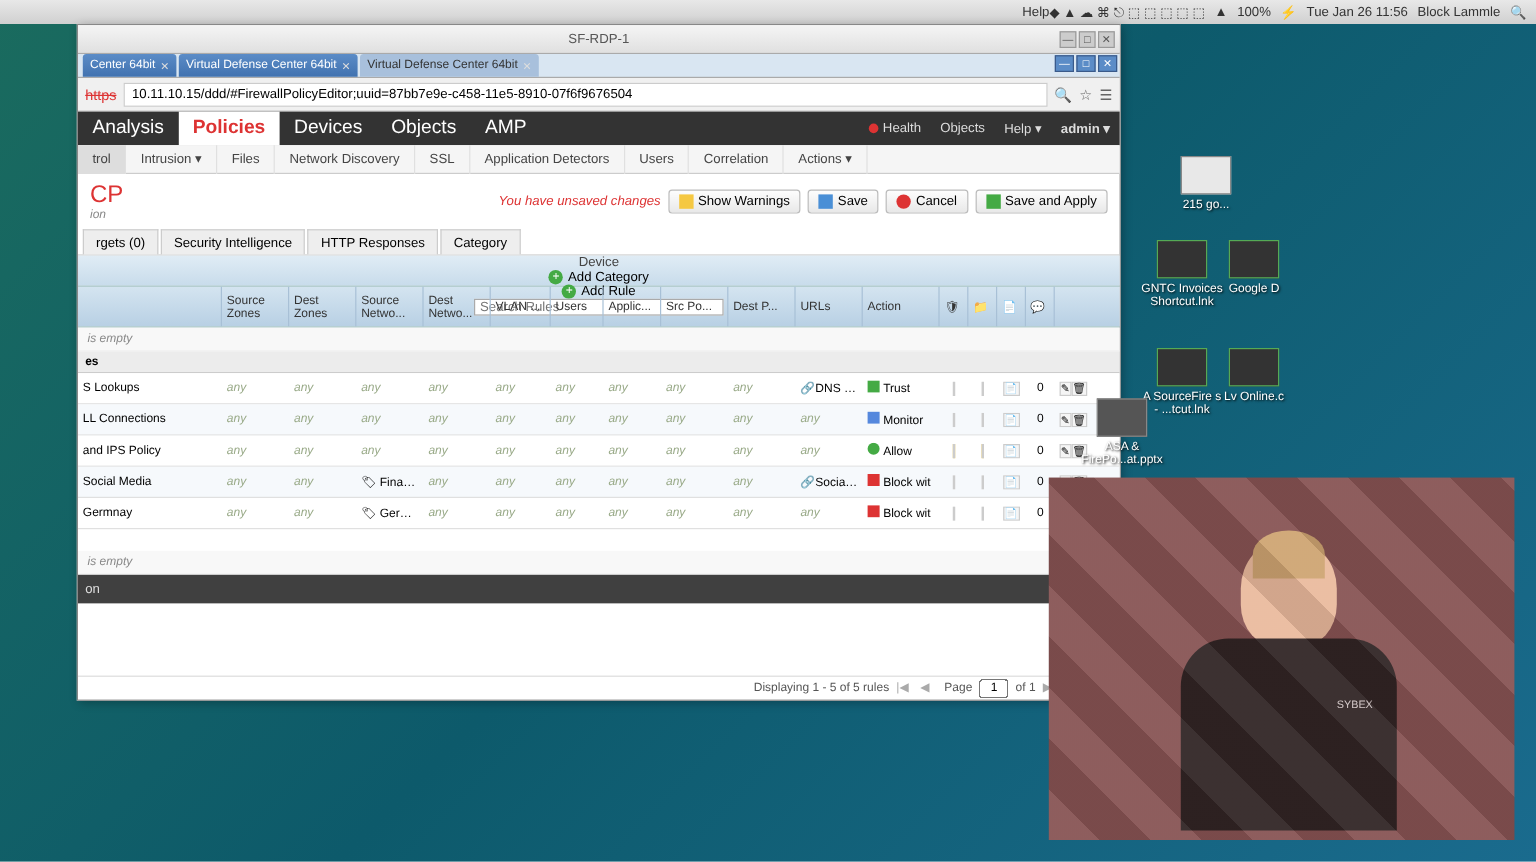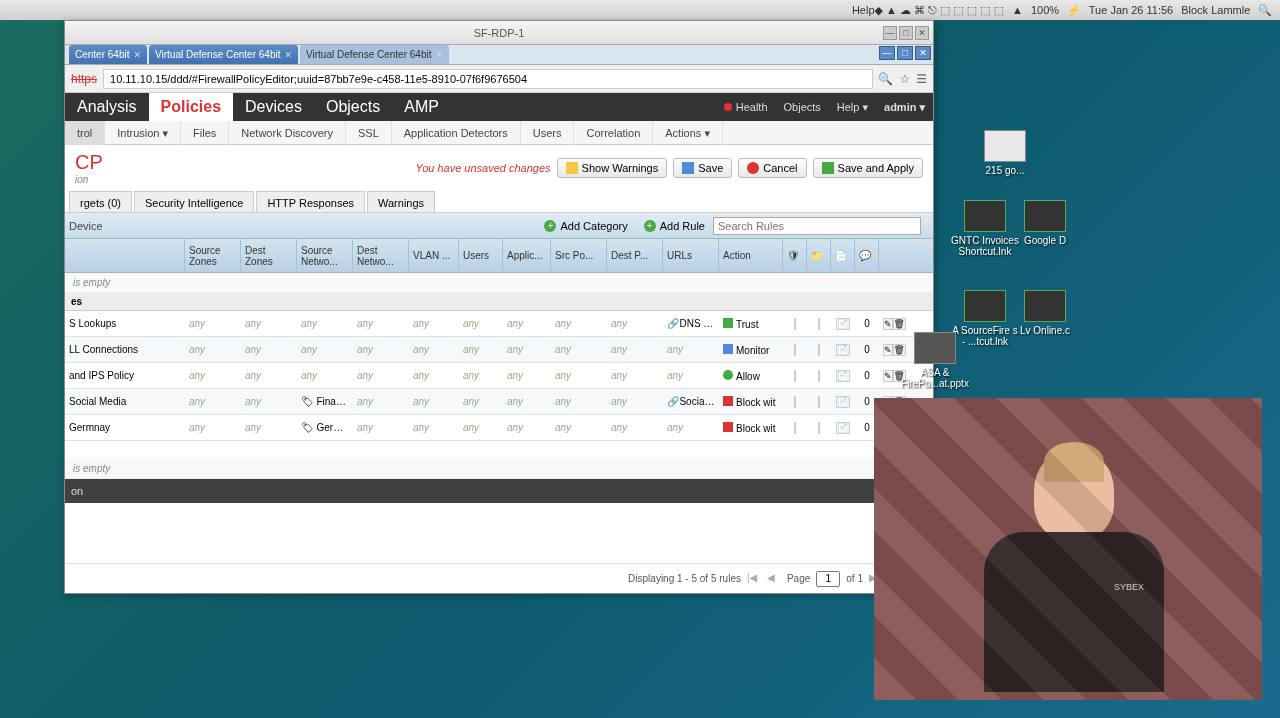--- a/index.html
+++ b/index.html
@@ -40,21 +40,21 @@
 .policy-title { font-size: 20px; color: #d33; }
 .policy-actions { display: flex; align-items: center; gap: 6px; font-size: 11px; }
 .unsaved { color: #d33; font-style: italic; }
 .pbtn { display: flex; align-items: center; gap: 4px; padding: 3px 8px; background: linear-gradient(#fdfdfd,#e8e8e8); border: 1px solid #bbb; border-radius: 3px; font-size: 11px; cursor: pointer; }
 .pbtn .ic { width: 12px; height: 12px; display: inline-block; }
 .ic-warn { background: #f5c842; } .ic-save { background: #4a8fd6; } .ic-cancel { background: #d33; border-radius: 50%; } .ic-apply { background: #4a4; }
 
 .policy-tabs { height: 22px; display: flex; border-bottom: 1px solid #ccc; padding-left: 4px; }
 .policy-tabs .pt { padding: 0 10px; font-size: 11px; line-height: 22px; background: #eee; border: 1px solid #ccc; border-bottom: none; margin-right: 2px; cursor: pointer; }
 
-.rule-toolbar { height: 26px; background: linear-gradient(#e0ecf5,#c8dceb); display: flex; align-items: center; border-bottom: 1px solid #9bb; padding: 0 4px; }
+.rule-toolbar { height: 26px; background: linear-gradient(#e0ecf5,#c8dceb); display: flex; align-items: center; border-bottom: 1px solid #9bb; padding: 0 4px; flex-direction: column; }
 .rule-toolbar .left-lbl { font-size: 11px; color: #444; }
 .rule-toolbar .spacer { flex: 1; }
 .rule-toolbar .tbtn { display: flex; align-items: center; gap: 4px; font-size: 11px; padding: 0 8px; cursor: pointer; }
 .tbtn .plus { width: 12px; height: 12px; background: #4a4; border-radius: 50%; color: #fff; font-size: 10px; text-align: center; line-height: 12px; }
 .rule-toolbar input { width: 208px; height: 18px; border: 1px solid #aaa; padding: 0 4px; font-size: 11px; }
 .rules-head { display: flex; background: linear-gradient(#d4e4f0,#b8d0e4); height: 34px; border-bottom: 1px solid #9bb; }
 .rules-head .col { font-size: 10px; color: #333; padding: 4px; border-right: 1px solid #a8c0d6; display: flex; align-items: center; }
 .col-name { width: 120px; } .col-sz { width: 56px; } .col-dz { width: 56px; } .col-sn { width: 56px; } .col-dn { width: 56px; }
 .col-vlan { width: 50px; } .col-users { width: 44px; } .col-app { width: 48px; } .col-sp { width: 56px; } .col-dp { width: 56px; }
 .col-urls { width: 56px; } .col-action { width: 64px; }
@@ -68,21 +68,21 @@
 .rule-row .cell { padding: 0 4px; overflow: hidden; white-space: nowrap; text-overflow: ellipsis; }
 .any { color: #9a8; font-style: italic; }
 .act-icon { width: 10px; height: 10px; display: inline-block; margin-right: 3px; }
 .ai-trust { background: #4a4; } .ai-monitor { background: #58d; } .ai-allow { background: #4a4; border-radius: 50%; } .ai-block { background: #d33; }
 .ri { width: 14px; height: 14px; border: 1px solid #ccc; background: #f5f5f5; font-size: 9px; text-align: center; line-height: 12px; cursor: pointer; }
 
 .default-action { height: 24px; background: #404040; display: flex; align-items: center; padding: 0 6px; font-size: 11px; color: #ddd; }
 .default-action .spacer { flex: 1; }
 .default-action select { width: 320px; height: 18px; font-size: 11px; }
 
-.paginator { height: 30px; display: flex; align-items: center; justify-content: flex-end; padding: 0 10px; font-size: 10px; color: #555; gap: 6px; border-top: 1px solid #ddd; }
+.paginator { height: 20px; display: flex; align-items: center; justify-content: flex-end; padding: 0 10px; font-size: 10px; color: #555; gap: 6px; border-top: 1px solid #ddd; }
 .paginator .pg-text {  }
 .paginator .pg-btn { width: 14px; height: 14px; color: #aaa; cursor: pointer; }
 .paginator input { width: 24px; height: 16px; font-size: 10px; text-align: center; }
 
 
 .desk-icon { position: absolute; text-align: center; font-size: 10px; color: #fff; text-shadow: 1px 1px 2px #000; width: 70px; }
 .desk-icon .box { width: 42px; height: 32px; background: #333; border: 1px solid #5a5; margin: 0 auto 3px; }
 .desk-icon.file .box { background: #e8e8e8; border: 1px solid #888; }
 
 
@@ -201,21 +201,21 @@
           <span class="ic ic-apply"></span>
           <span>Save and Apply</span>
         </div>
     </div>
   </div>
 
   <div class="policy-tabs">
     <div class="pt">rgets (0)</div>
     <div class="pt">Security Intelligence</div>
     <div class="pt">HTTP Responses</div>
-    <div class="pt">Warnings</div>
+    <div class="pt">Category</div>
   </div>
 
   <div class="rule-toolbar">
     <span class="left-lbl">Device</span>
     <div class="spacer"></div>
     <div class="tbtn">
         <span class="plus">+</span>
         <span>Add Category</span>
       </div>
     <div class="tbtn">

